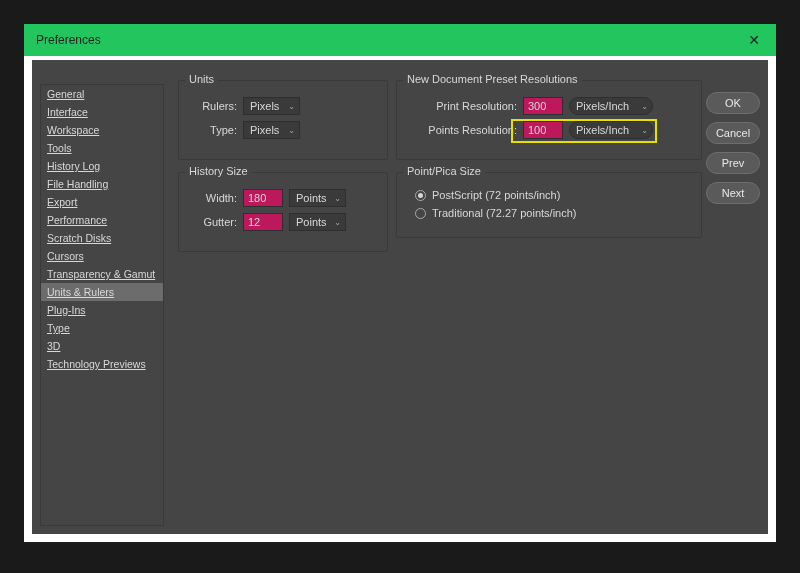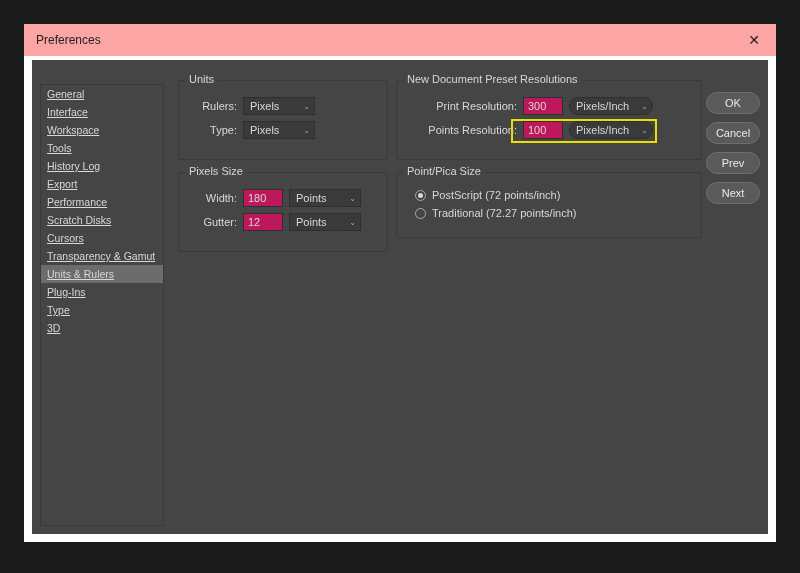--- a/index.html
+++ b/index.html
@@ -16,21 +16,21 @@
   .window {
     position: absolute;
     left: 24px;
     top: 24px;
     width: 752px;
     height: 518px;
     background: #fff;
   }
   .titlebar {
     height: 32px;
-    background: #fca5a5;
+    background: #22c55e;
     color: #222;
     display: flex;
     align-items: center;
     justify-content: space-between;
     padding: 0 12px;
     font-size: 12px;
   }
   .close-x {
     font-size: 14px;
     cursor: pointer;
@@ -126,21 +126,21 @@
     cursor: pointer;
   }
   .select .chev {
     position: absolute;
     right: 4px;
     top: 50%;
     transform: translateY(-50%);
     font-size: 8px;
     color: #aaa;
   }
-  .sel-w64 { width: 72px; }
+  .sel-w64 { width: 57px; }
   .sel-w88 { width: 84px; border-radius: 9px; }
   .radio-row {
     display: flex;
     align-items: center;
     gap: 6px;
     margin: 6px 0 4px 8px;
     font-size: 11px;
   }
   .radio {
     width: 11px;
@@ -193,29 +193,31 @@
   </div>
 
   <div class="dialog-body">
 
     <div class="sidebar" id="sidebar">
         <div class="sidebar-item">General</div>
         <div class="sidebar-item">Interface</div>
         <div class="sidebar-item">Workspace</div>
         <div class="sidebar-item">Tools</div>
         <div class="sidebar-item">History Log</div>
+        <div class="sidebar-item">File Handling</div>
         <div class="sidebar-item">Export</div>
         <div class="sidebar-item">Performance</div>
         <div class="sidebar-item">Scratch Disks</div>
         <div class="sidebar-item">Cursors</div>
         <div class="sidebar-item">Transparency &amp; Gamut</div>
         <div class="sidebar-item selected">Units &amp; Rulers</div>
         <div class="sidebar-item">Plug-Ins</div>
         <div class="sidebar-item">Type</div>
         <div class="sidebar-item">3D</div>
+        <div class="sidebar-item">Technology Previews</div>
       </div>
 
     <div class="main">
       <div class="col1">
 
         <div class="group">
           <div class="group-title">Units</div>
           <div class="row">
             <div class="row-label">Rulers:</div>
             <div class="select sel-w64">
@@ -226,21 +228,21 @@
           <div class="row">
             <div class="row-label">Type:</div>
             <div class="select sel-w64">
               <span>Pixels</span>
               <span class="chev">⌄</span>
             </div>
           </div>
         </div>
 
         <div class="group">
-          <div class="group-title">Pixels Size</div>
+          <div class="group-title">History Size</div>
           <div class="row">
             <div class="row-label">Width:</div>
             <input class="input-text" value="180" style="">
             <div class="select sel-w64">
               <span>Points</span>
               <span class="chev">⌄</span>
             </div>
           </div>
           <div class="row">
             <div class="row-label">Gutter:</div>

